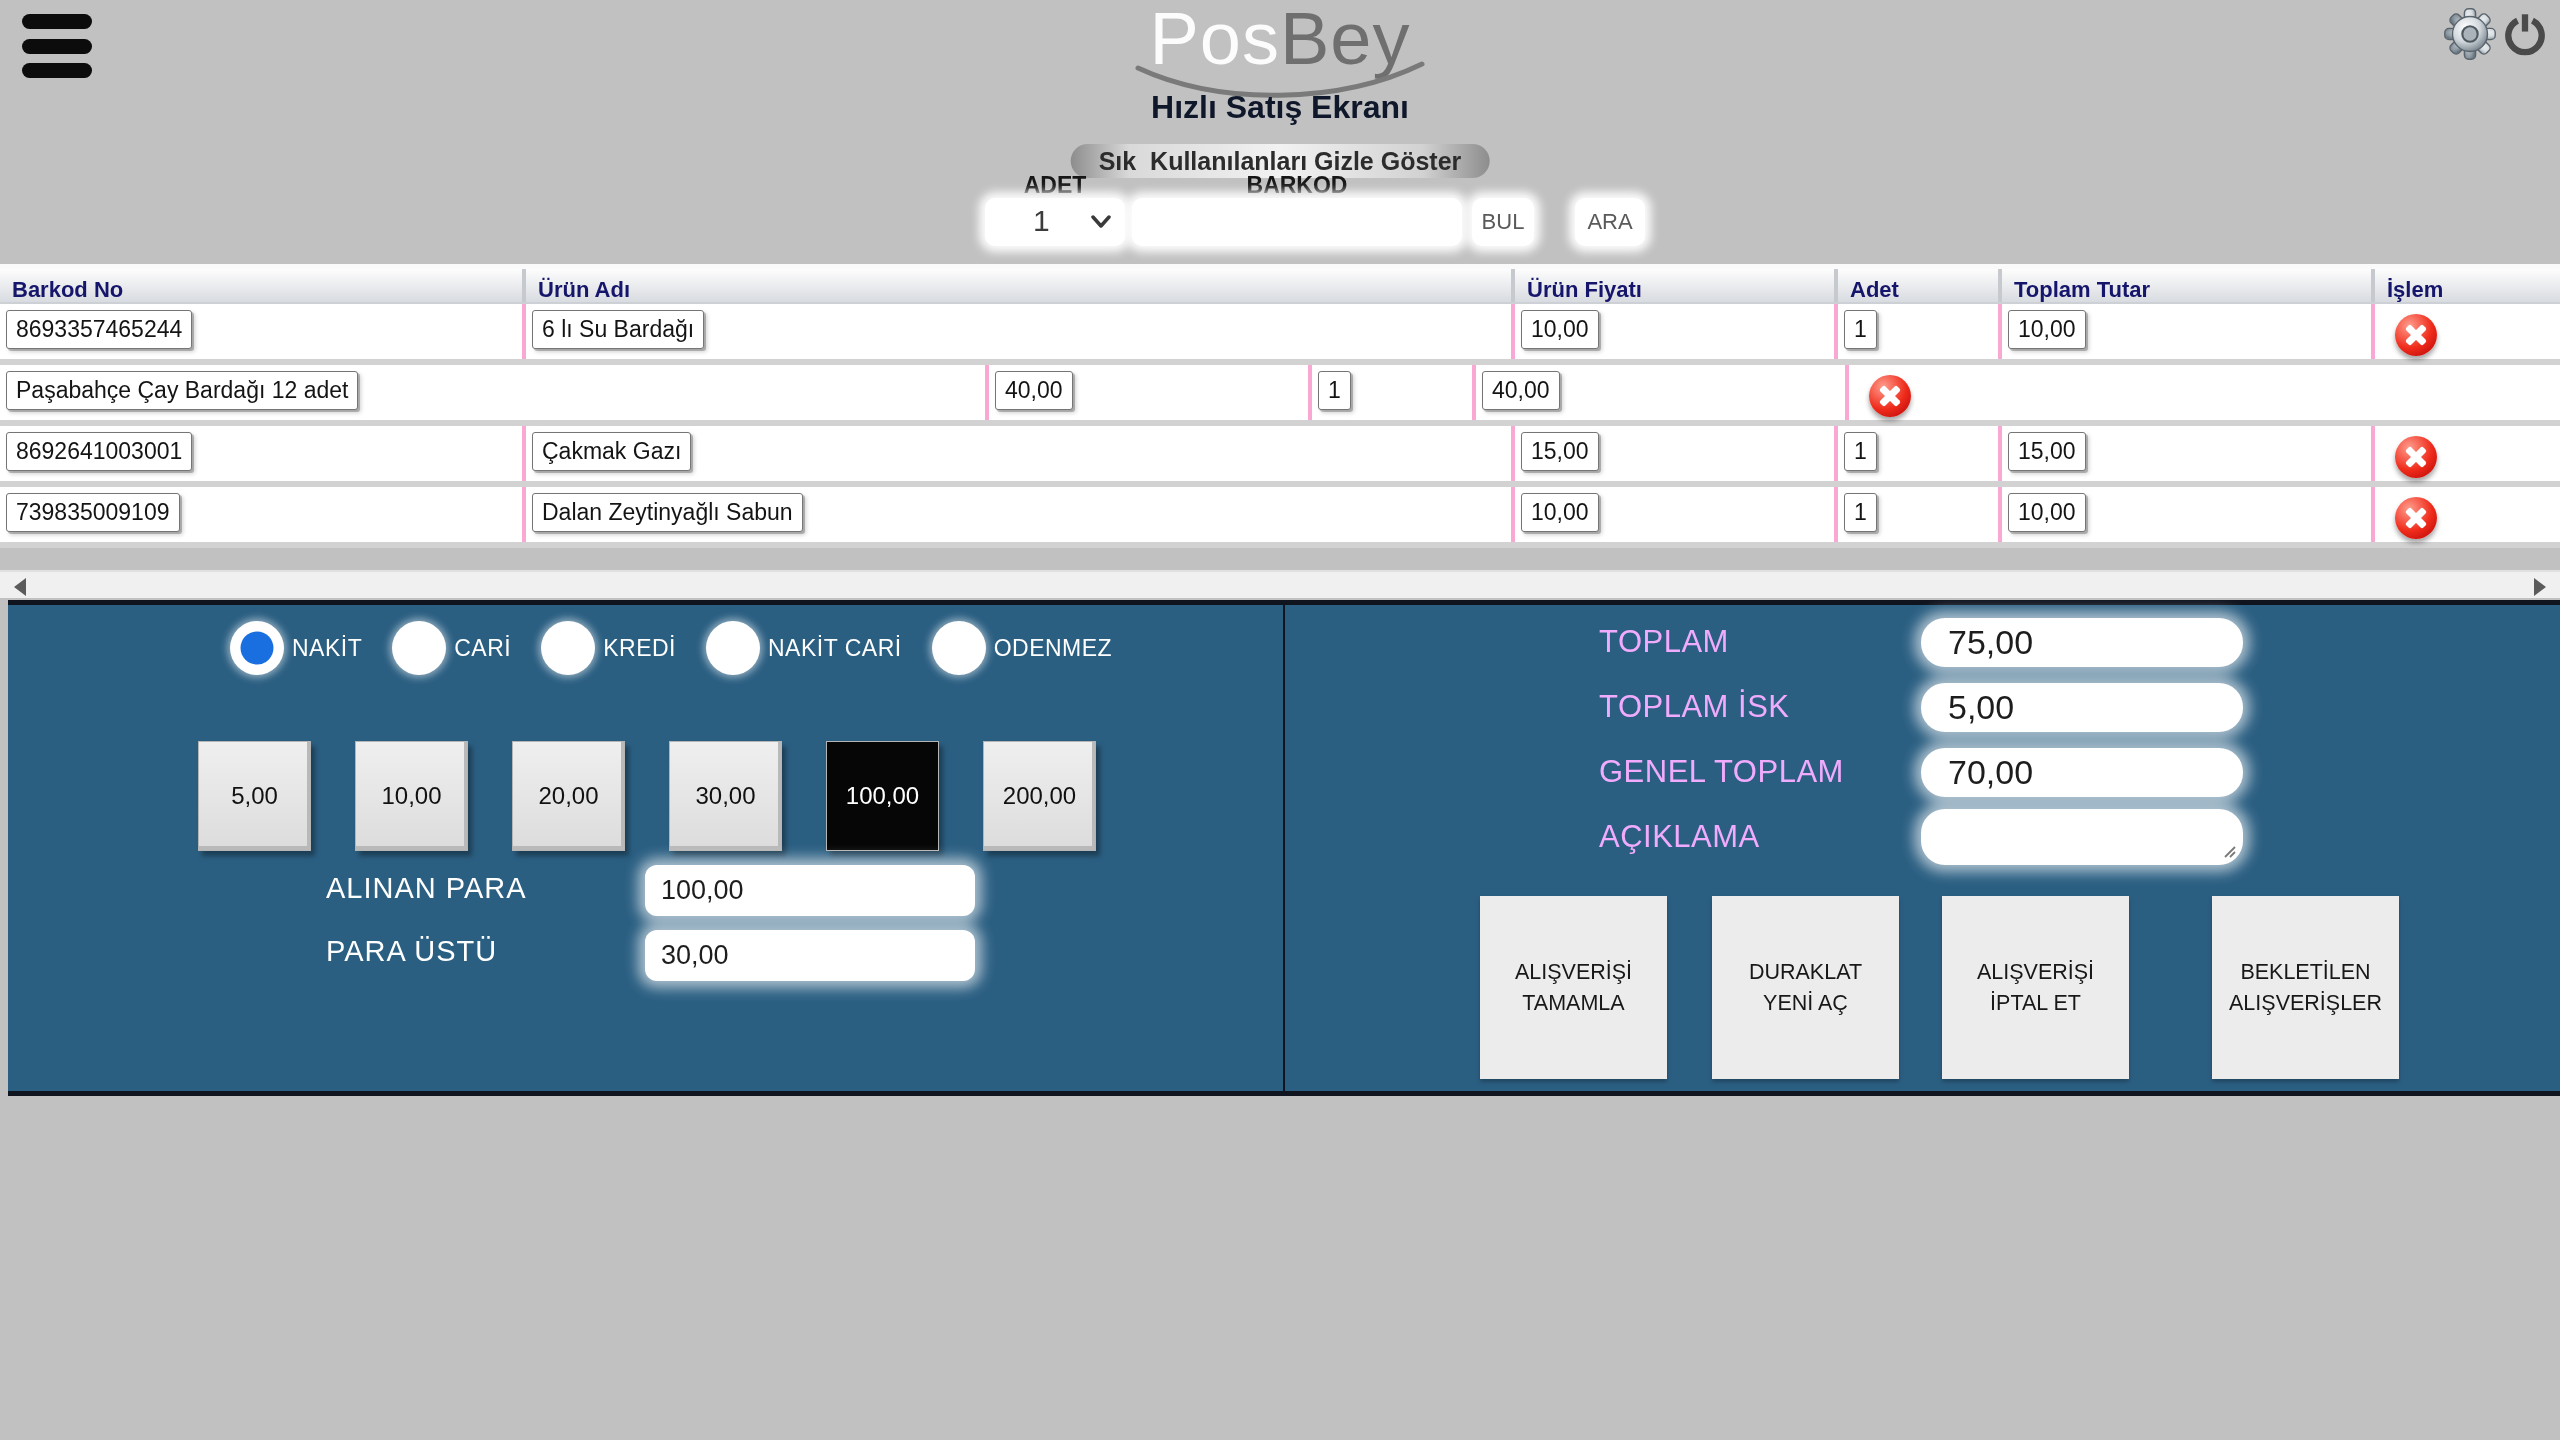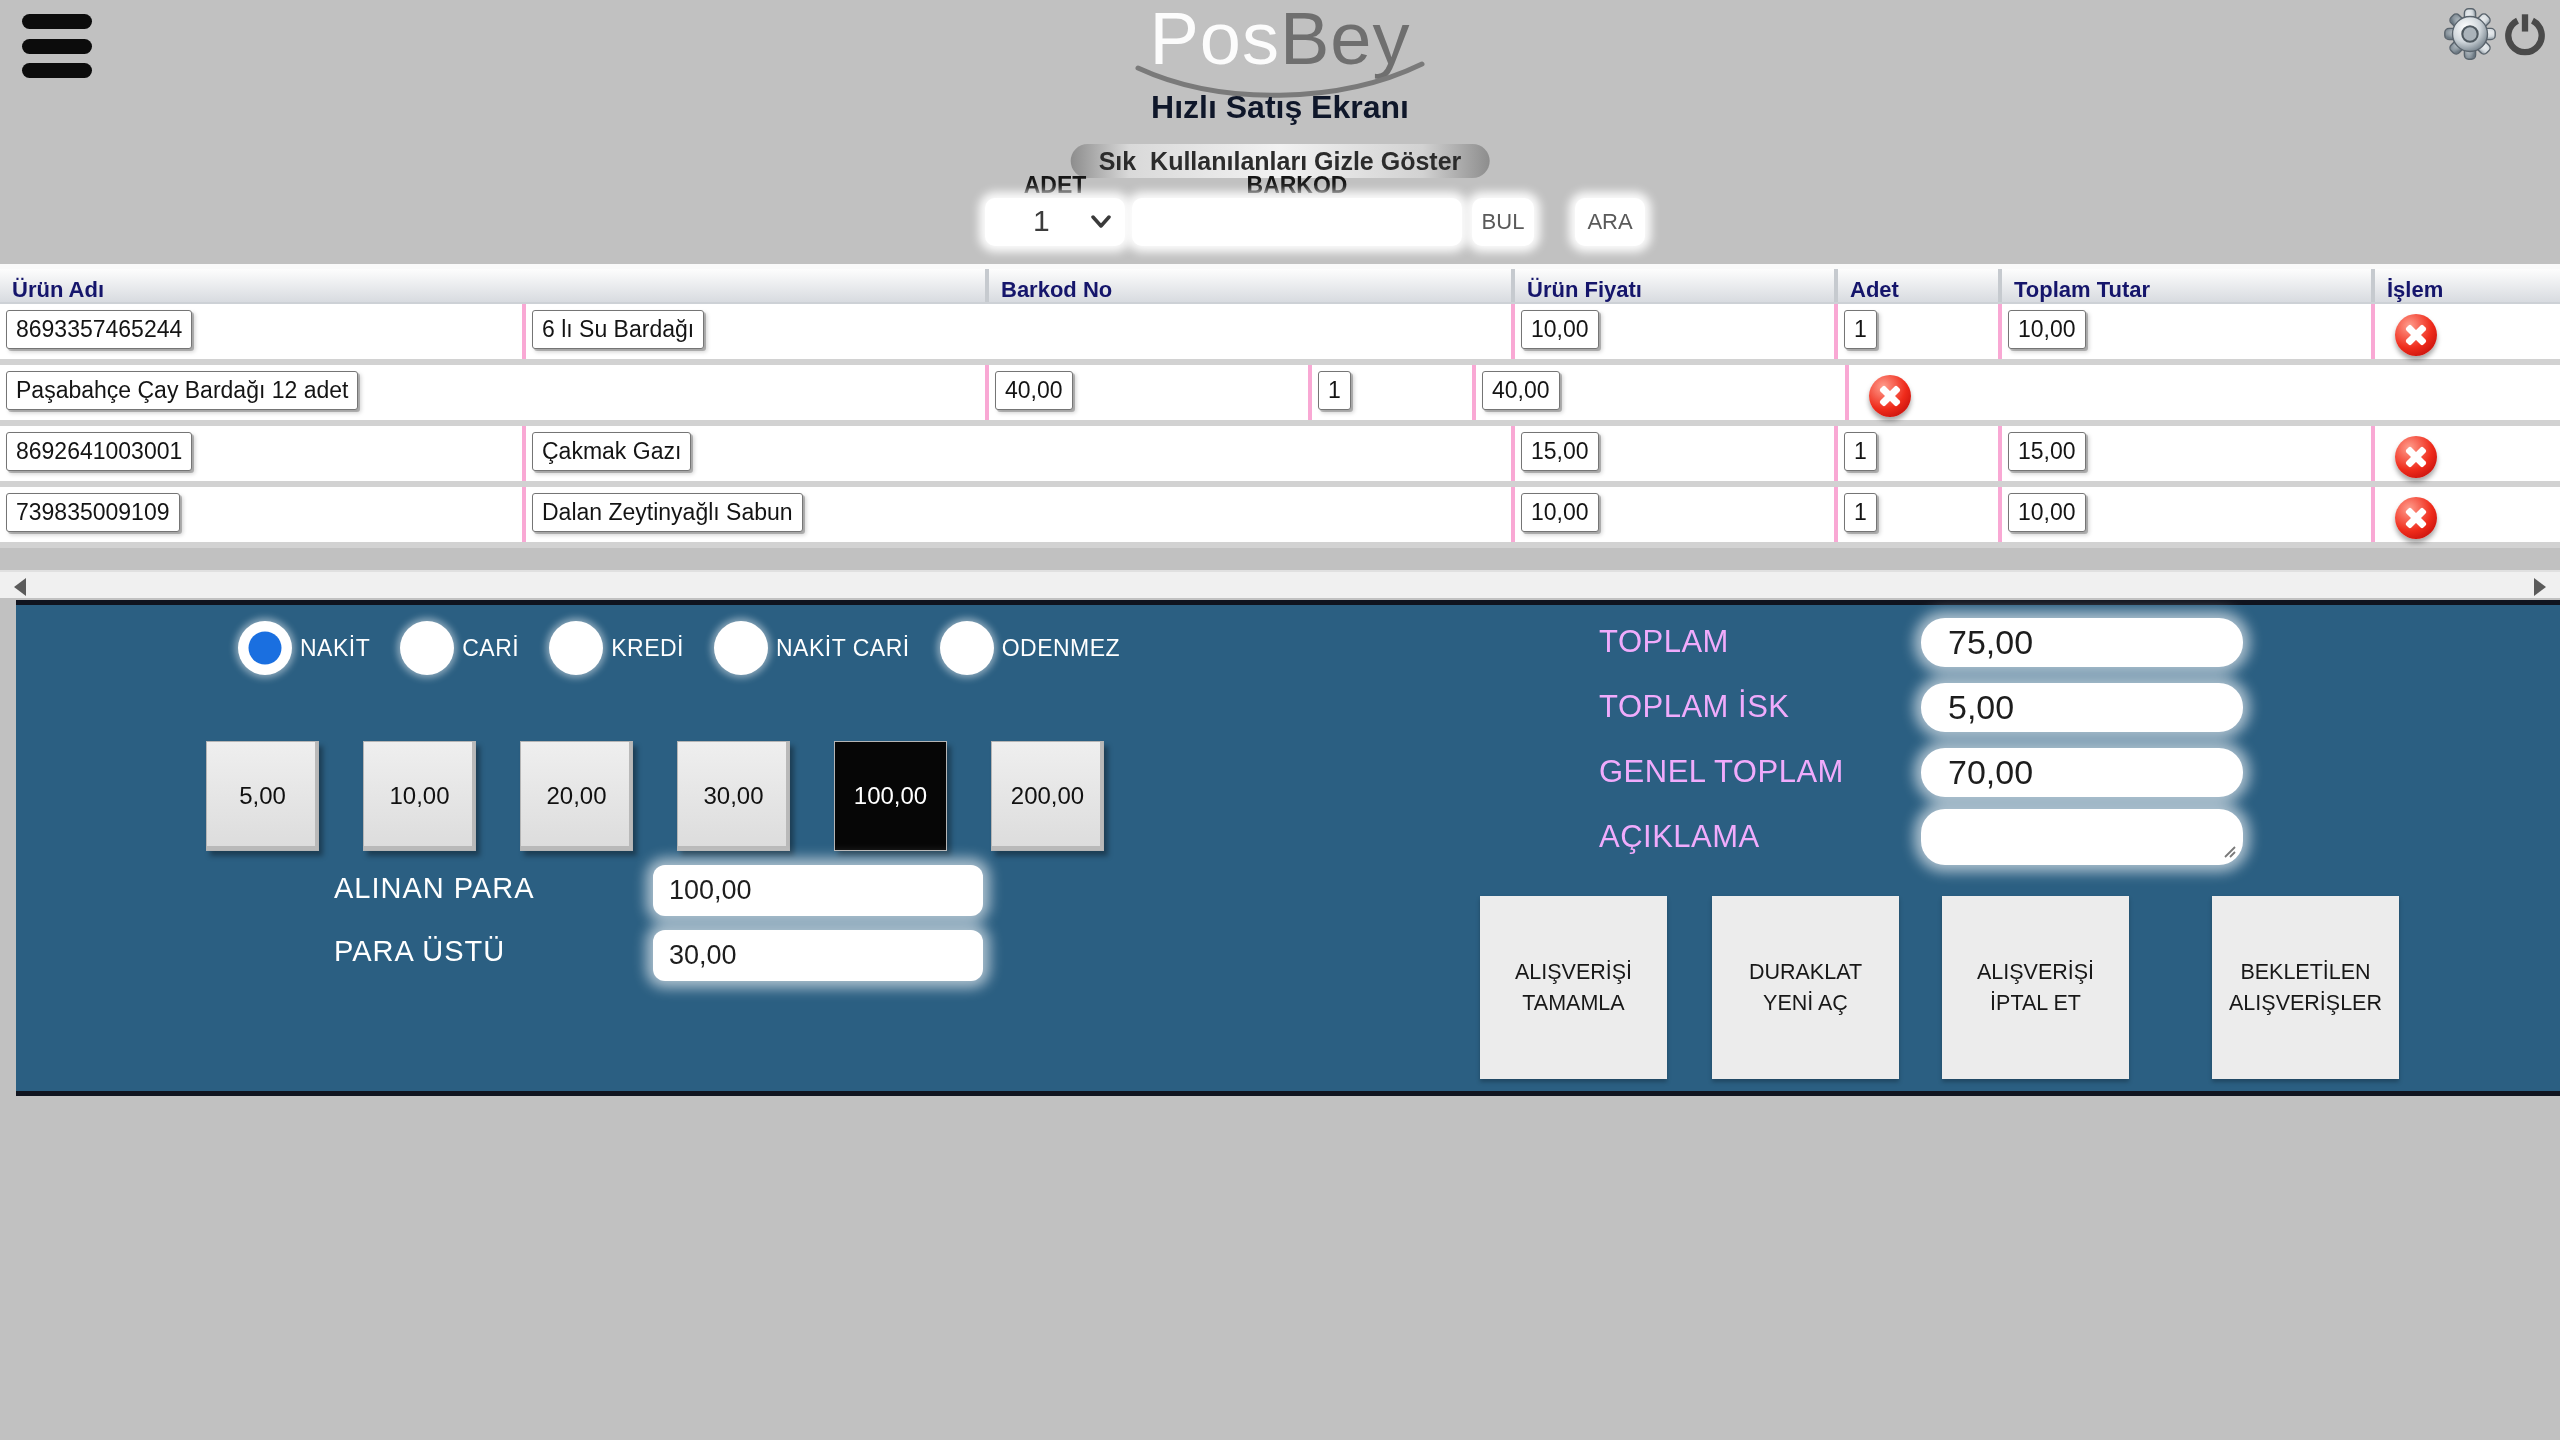--- a/index.html
+++ b/index.html
@@ -65,21 +65,21 @@
   .hscroll { position:absolute; left:0; top:570px; width:2560px; height:28px;
     background:#f0f0f0; border-top:2px solid #e0e0e0; }
   .arr { position:absolute; top:6px; width:0; height:0; cursor:pointer;
     border-top:9px solid transparent; border-bottom:9px solid transparent; }
   .arr-left  { left:14px;  border-right:12px solid #5b5b5b; }
   .arr-right { right:14px; border-left:12px solid #5b5b5b; }
 
   
   .panel { position:absolute; top:600px; height:496px; background:#2b5f82;
     border-top:5px solid #10141f; border-bottom:5px solid #10141f; }
-  .panel-left  { left:16px; width:1280px; border-right:5px solid #10141f; }
+  .panel-left  { left:8px; width:1280px; border-right:5px solid #10141f; }
   .panel-right { left:1285px; width:1275px; }
 
   .pay-methods { position:absolute; left:222px; top:16px; display:flex; align-items:center; gap:30px; }
   .method { display:flex; align-items:center; gap:8px; cursor:pointer; }
   .radio { position:relative; width:54px; height:54px; border-radius:50%; background:#ffffff;
     box-shadow:0 0 7px 3px rgba(255,255,255,0.45); }
   .method.selected .radio::after { content:""; position:absolute; left:50%; top:50%;
     transform:translate(-50%,-50%); width:33px; height:33px; border-radius:50%; background:#1a6fe0; }
   .method .mlabel { color:#ffffff; font-size:23px; letter-spacing:0.5px; }
 
@@ -167,22 +167,22 @@
   </div>
   <div class="power-btn">
     <svg width="46" height="46" viewBox="0 0 40 40">
       <path d="M13.5 7.5 A 14.5 14.5 0 1 0 26.5 7.5" stroke="#4a4a4a" stroke-width="5.5" fill="none"></path>
       <line x1="20" y1="2" x2="20" y2="17" stroke="#4a4a4a" stroke-width="5.5"></line>
     </svg>
   </div>
 
   <div class="ptable">
     <div class="thead">
+      <div class="th c1">Barkod No</div>
       <div class="th c2">Ürün Adı</div>
-      <div class="th c1">Barkod No</div>
       <div class="th c3">Ürün Fiyatı</div>
       <div class="th c4">Adet</div>
       <div class="th c5">Toplam Tutar</div>
       <div class="th c6">İşlem</div>
     </div>
 
     <div class="tr">
       <div class="td c1"><span class="cellbox">8693357465244</span></div>
       <div class="td c2"><span class="cellbox">6 lı Su Bardağı</span></div>
       <div class="td c3"><span class="cellbox">10,00</span></div>

